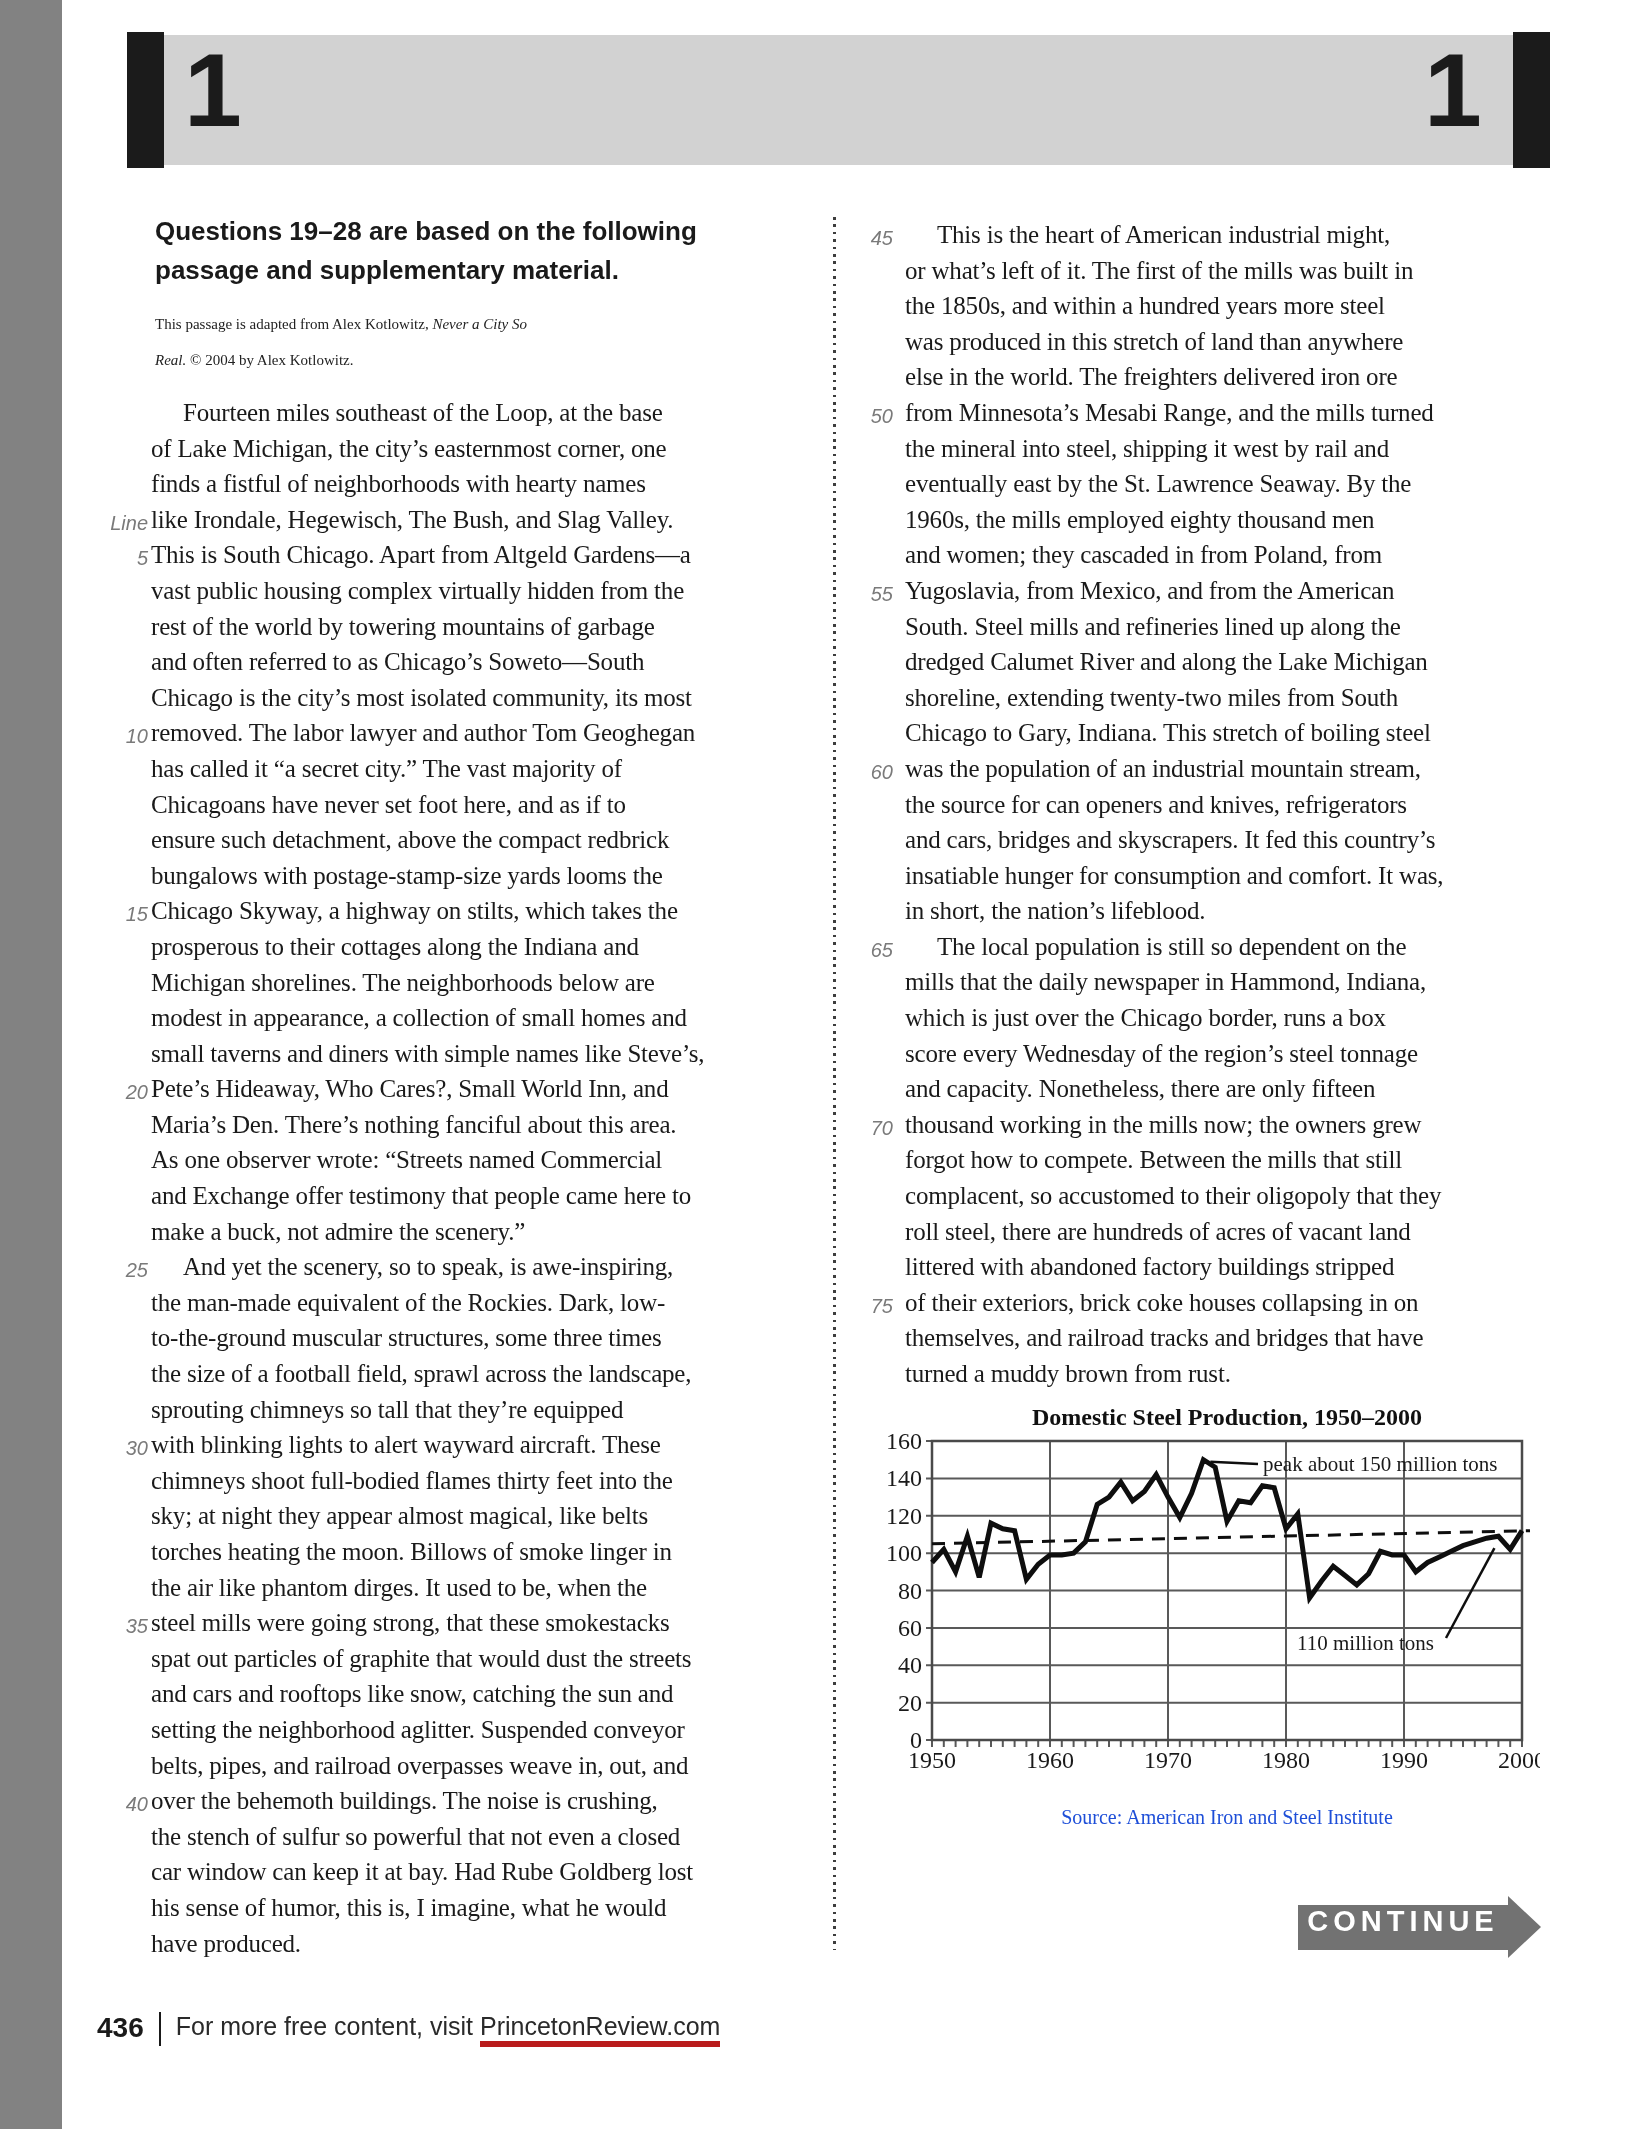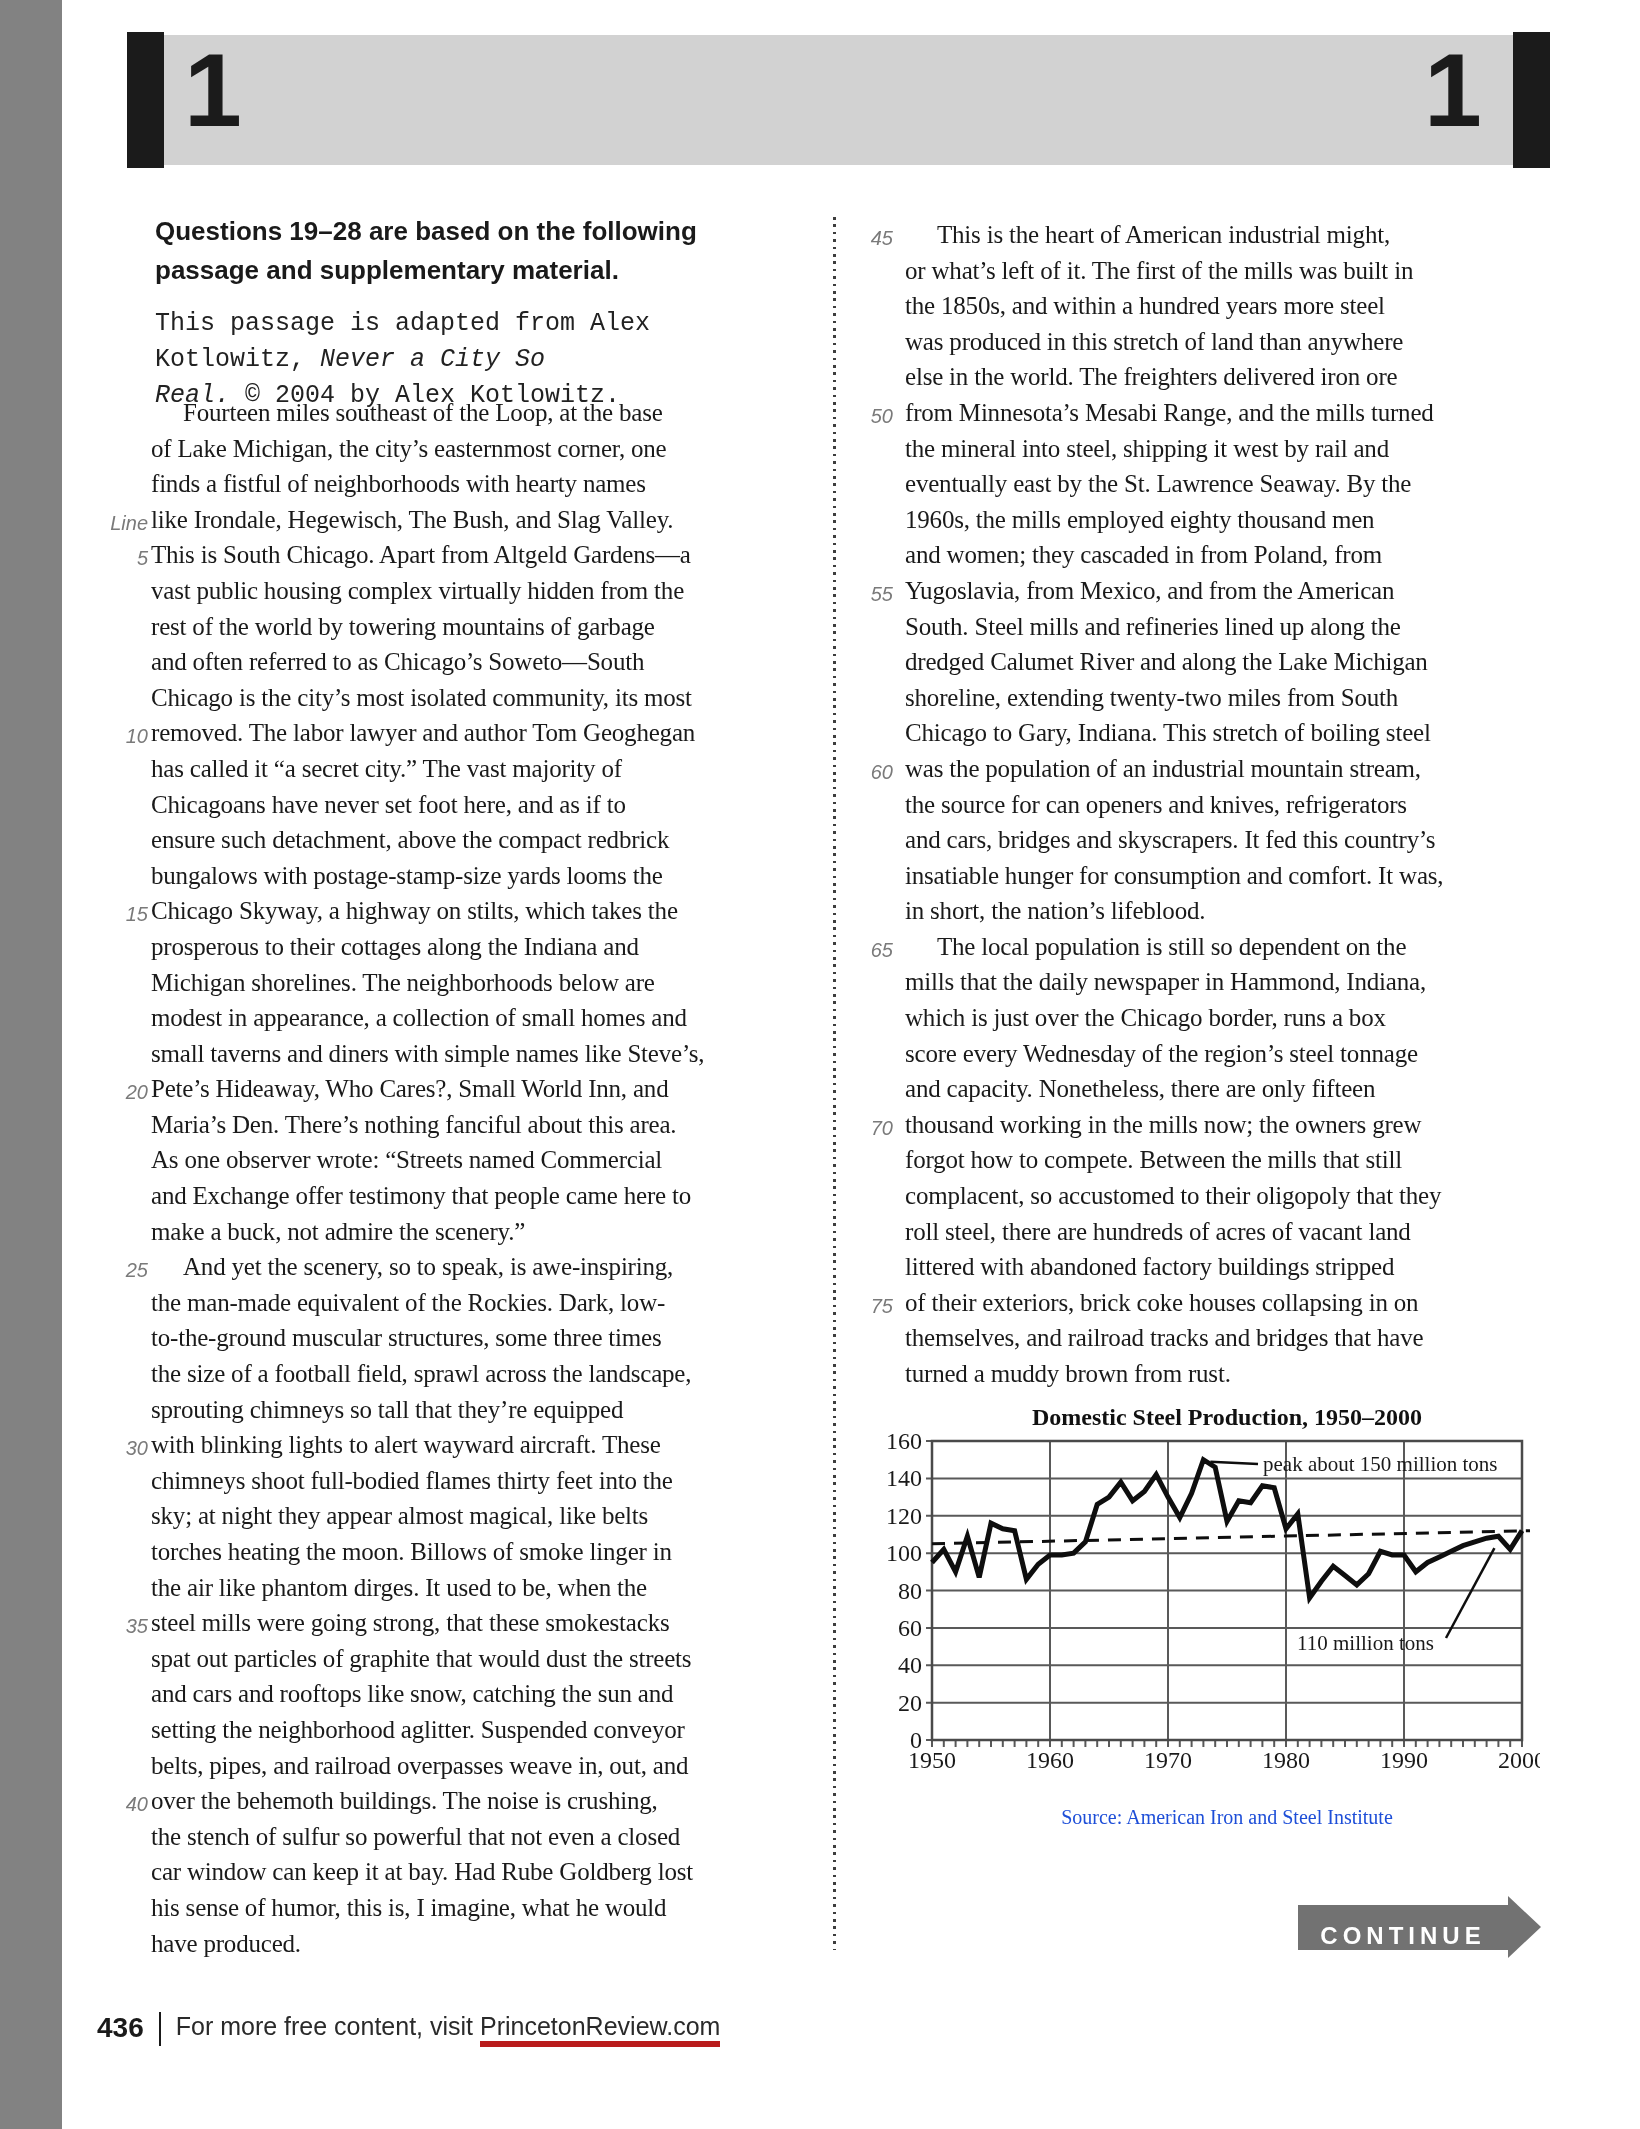--- a/index.html
+++ b/index.html
@@ -12,21 +12,21 @@
   .hbar.right{left:1513px;}
   .secnum{position:absolute;top:38px;font-family:"Liberation Sans",sans-serif;font-weight:700;
           font-size:104px;line-height:104px;color:#1b1b1b;}
   .secnum.left{left:184px;}
   .secnum.right{left:1424px;}
 
   .q-heading{position:absolute;left:155px;top:212px;width:640px;
              font-family:"Liberation Sans",sans-serif;font-weight:700;font-size:26px;
              line-height:39px;color:#1a1a1a;}
   .note{position:absolute;left:155px;top:306px;width:660px;
-        font-family:Liberation Mono, monospace;font-size:25px;line-height:36px;color:#222;}
+        font-family:Liberation Serif, serif;font-size:15px;line-height:36px;color:#222;}
   .note .it{font-style:italic;}
 
   .col{position:absolute;font-size:25px;letter-spacing:-0.2px;line-height:35.6px;}
   #left-col{left:110px;top:395px;width:740px;}
   #right-col{left:855px;top:217px;width:740px;}
   .pline{position:relative;height:35.6px;white-space:nowrap;}
   .lnum{position:absolute;left:0;top:4px;width:38px;text-align:right;
         font-family:"Liberation Sans",sans-serif;font-style:italic;font-size:20px;
         letter-spacing:0;color:#7a7a7a;}
   #left-col .ltext{margin-left:41px;}
@@ -40,22 +40,22 @@
   .chart-title{position:absolute;left:932px;top:1404px;width:590px;text-align:center;
                font-weight:700;font-size:24px;color:#111;}
   #chart-svg{position:absolute;left:880px;top:1398px;}
   #chart-svg text{font-family:"Liberation Serif",serif;fill:#1a1a1a;}
   #chart-svg text.tick{font-size:24px;}
   #chart-svg text.ann{font-size:21px;}
   .chart-source{position:absolute;left:932px;top:1806px;width:590px;text-align:center;
                 font-size:20px;color:#1d4ed8;}
 
   .continue-btn{position:absolute;left:1298px;top:1905px;width:210px;height:45px;
-                background:#727272;color:#fff;display:flex;align-items:flex-end;justify-content:center;
-                font-family:"Liberation Sans",sans-serif;font-weight:700;font-size:24px;
+                background:#727272;color:#fff;display:flex;align-items:flex-start;justify-content:center;
+                font-family:"Liberation Sans",sans-serif;font-weight:700;font-size:29px;
                 letter-spacing:5px;cursor:pointer;}
   .continue-arrow{position:absolute;left:1508px;top:1896px;width:0;height:0;
                   border-top:31px solid transparent;border-bottom:31px solid transparent;
                   border-left:33px solid #727272;}
 
   .page-footer{position:absolute;left:97px;top:2012px;height:38px;display:flex;align-items:flex-start;
                font-family:"Liberation Sans",sans-serif;font-size:25px;color:#2a2a2a;}
   .page-footer .pageno{font-weight:700;font-size:28px;color:#1a1a1a;}
   .page-footer .fdiv{width:2px;height:34px;background:#1a1a1a;margin:0 15px;}
   .page-footer .flink{color:#2a2a2a;text-decoration:none;border-bottom:6px solid #b91c1c;padding-bottom:1px;}

